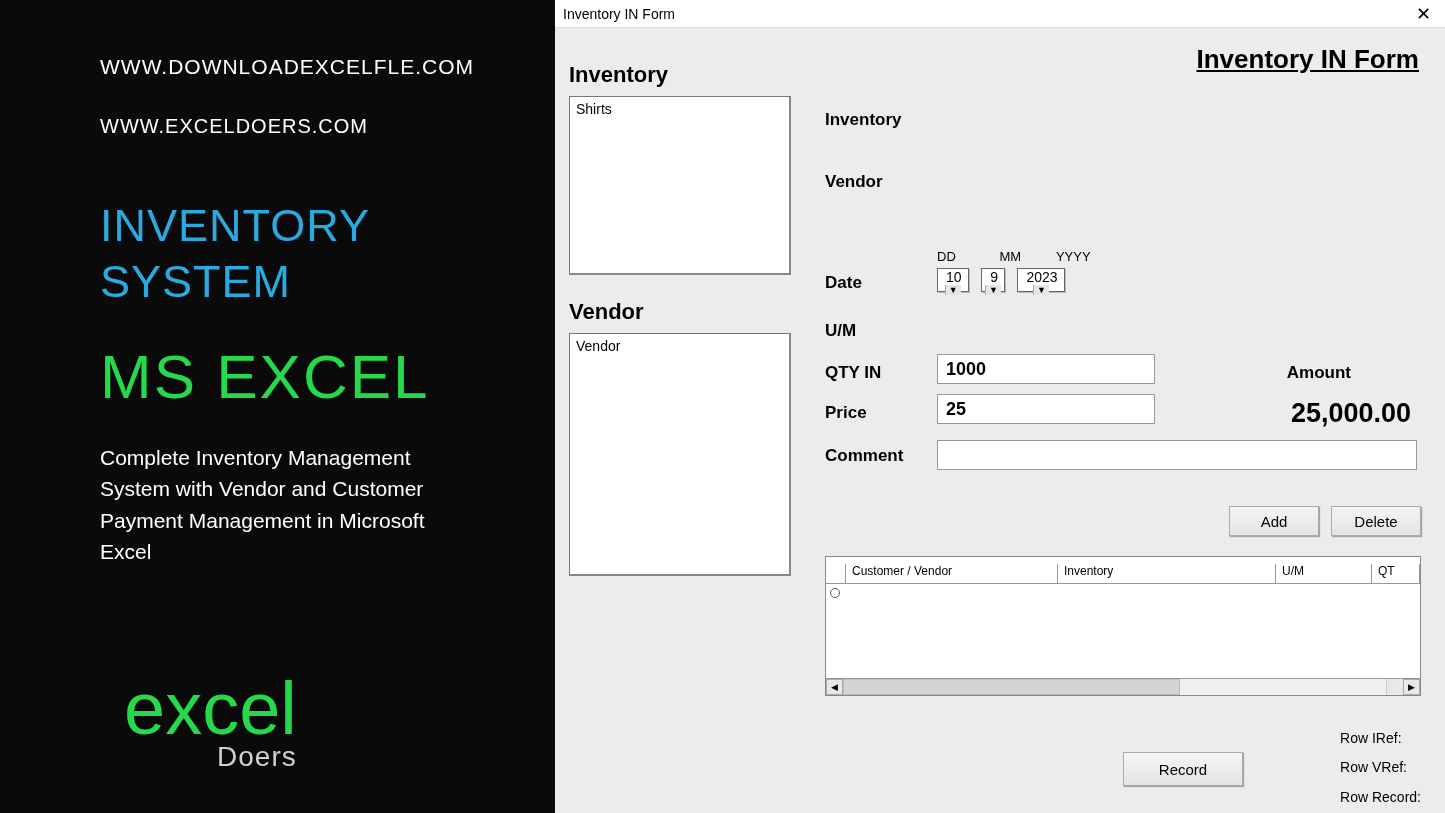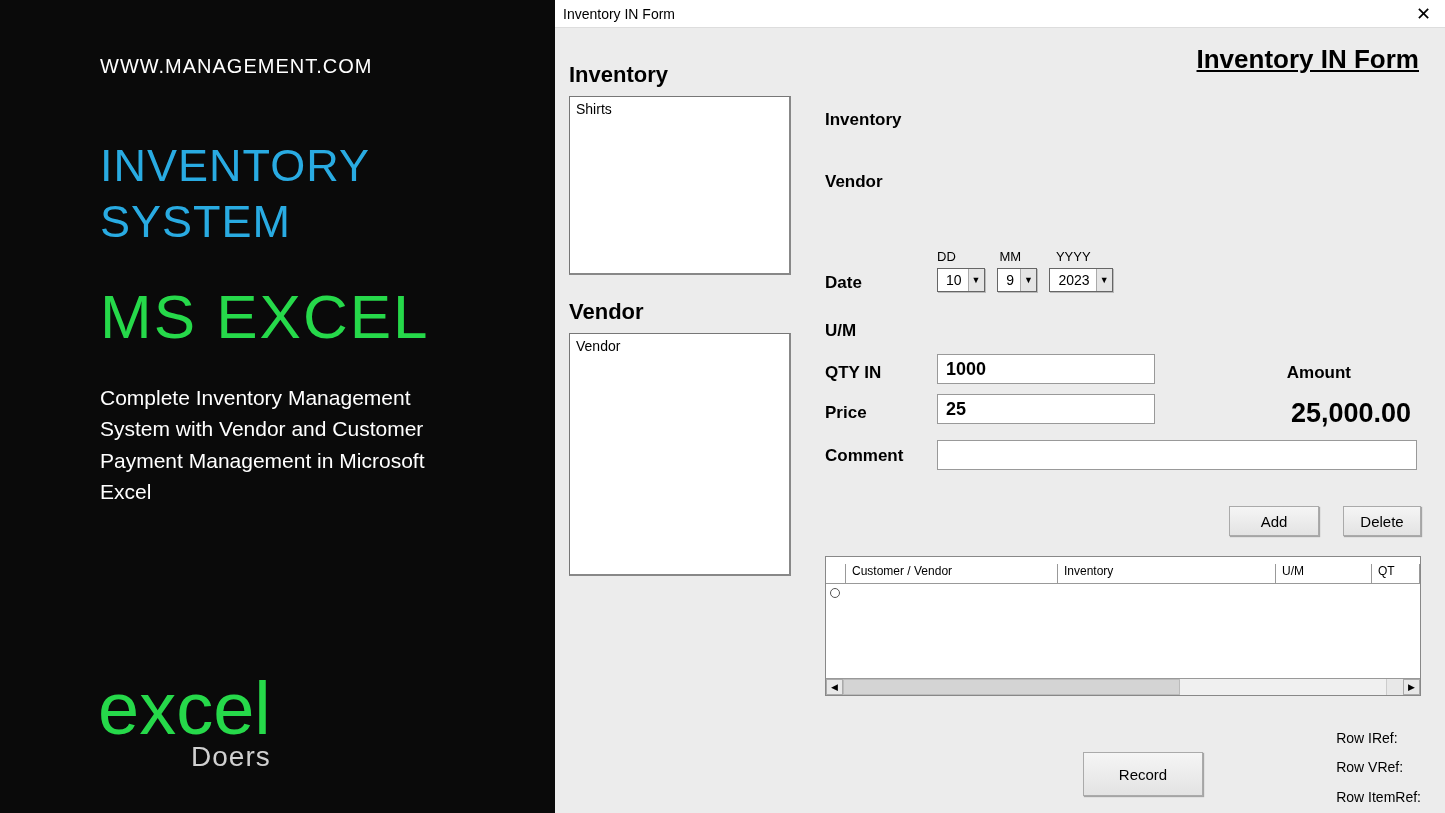--- a/index.html
+++ b/index.html
@@ -3,21 +3,21 @@
 <meta charset="utf-8">
 <style>
 * { box-sizing: border-box; margin: 0; padding: 0; }
 body { font-family: "Segoe UI", Arial, sans-serif; width: 1445px; height: 813px; overflow: hidden; display: flex; }
 .left-panel { width: 555px; height: 813px; background: #0a0a0a; color: #fff; padding: 55px 0 0 100px; position: relative; }
 .url1 { font-size: 21px; letter-spacing: 1px; font-weight: 300; margin-bottom: 36px; }
 .url2 { font-size: 20px; letter-spacing: 1px; font-weight: 300; margin-bottom: 60px; }
 .ims-title { color: #29abe2; font-size: 45px; font-weight: 300; line-height: 1.25; letter-spacing: 1px; margin-bottom: 30px; }
 .ms-excel { color: #26d94a; font-size: 62px; font-weight: 300; letter-spacing: 2px; margin-bottom: 30px; }
 .desc { font-size: 21px; font-weight: 300; line-height: 1.5; max-width: 380px; }
-.logo { position: absolute; left: 98px; bottom: 40px; }
+.logo { position: absolute; left: 124px; bottom: 40px; }
 .logo-excel { color: #26d94a; font-size: 74px; font-weight: 400; letter-spacing: 0px; line-height: 0.9; font-family: "Segoe UI Light", "Segoe UI", sans-serif; }
 .logo-doers { color: #d0d0d0; font-size: 28px; font-weight: 300; text-align: right; letter-spacing: 1px; margin-top: -2px; }
 
 .right-panel { flex: 1; height: 813px; position: relative; background: #fff; }
 .titlebar { height: 28px; display: flex; align-items: center; padding: 0 8px; font-size: 14px; border-bottom: 1px solid #ddd; }
 .titlebar-title { flex: 1; }
 .close-x { font-size: 18px; font-weight: 300; cursor: pointer; padding: 0 6px; }
 .form-body { background: #ececec; height: calc(813px - 28px); padding: 20px 18px 0 14px; position: relative; }
 
 .section-title { font-size: 22px; font-weight: 700; margin-bottom: 8px; }
@@ -28,34 +28,34 @@
 .form-title-right { position: absolute; right: 26px; top: 16px; font-size: 26px; font-weight: 700; text-decoration: underline; }
 
 .form-fields { position: absolute; left: 270px; top: 82px; width: 600px; }
 .fld-label { font-size: 17px; font-weight: 700; position: absolute; }
 
 .date-group { position: absolute; left: 112px; top: 137px; }
 .date-head { font-size: 13px; display: inline-block; text-align: left; }
 .date-head.dd { width: 44px; }
 .date-head.mm { width: 40px; margin-left: 14px; }
 .date-head.yyyy { width: 64px; margin-left: 12px; }
-.combo { display: inline-flex; align-items: center; border: 1px solid #666; background: #fff; height: 24px; font-size: 14px; margin-right: 8px; box-shadow: 1px 1px 0 #bbb; }
+.combo { display: inline-flex; align-items: center; border: 1px solid #666; background: #fff; height: 24px; font-size: 14px; margin-right: 8px; box-shadow: 1px 1px 0 #bbb; flex-direction: column; }
 .combo-val { padding: 0 6px 0 8px; min-width: 22px; text-align: right; }
 .combo-btn { width: 16px; height: 100%; display: flex; align-items: center; justify-content: center; border-left: 1px solid #aaa; background: #e5e5e5; font-size: 9px; }
 
 .txt-input { width: 218px; height: 30px; border: 1px solid #999; background: #fff; font-size: 18px; font-weight: 700; padding: 0 8px; position: absolute; }
 .comment-input { width: 480px; height: 30px; border: 1px solid #999; background: #fff; position: absolute; padding: 0 6px; font-size: 14px; }
 
 .amount-label { position: absolute; right: 94px; top: 335px; font-size: 17px; font-weight: 700; }
 .amount-val { position: absolute; right: 34px; top: 370px; font-size: 27px; font-weight: 700; }
 
 .btn { height: 30px; border: 1px solid #aaa; background: linear-gradient(#f5f5f5,#e3e3e3); font-size: 15px; cursor: pointer; box-shadow: 1px 1px 1px rgba(0,0,0,0.3); }
 .btn-add { position: absolute; right: 126px; top: 478px; width: 90px; }
-.btn-delete { position: absolute; right: 24px; top: 478px; width: 78px; }
-.btn-record { position: absolute; left: 528px; top: 724px; width: 120px; height: 44px; }
+.btn-delete { position: absolute; right: 24px; top: 478px; width: 90px; }
+.btn-record { position: absolute; left: 568px; top: 724px; width: 120px; height: 34px; }
 
 .grid-wrap { position: absolute; left: 270px; top: 528px; right: 24px; height: 140px; border: 1px solid #888; background: #fff; display: flex; flex-direction: column; }
 .grid-head { display: flex; height: 20px; font-size: 12px; border-bottom: 1px solid #999; margin-top: 7px; }
 .gh { border-right: 1px solid #999; padding: 0 6px; white-space: nowrap; overflow: hidden; }
 .gh.sel { width: 20px; }
 .gh.cv { width: 212px; }
 .gh.inv { width: 218px; }
 .gh.um { width: 96px; }
 .gh.qt { flex: 1; }
 .grid-body { flex: 1; font-size: 13px; padding: 2px 4px; overflow: hidden; }
@@ -66,21 +66,22 @@
 .scroll-thumb { position: absolute; left: 0; top: 0; height: 100%; width: 62%; background: #d4d4d4; border: 1px solid #bbb; }
 .scroll-gap { width: 17px; background: #e8e8e8; border-left: 1px solid #ccc; }
 
 .ref-labels { position: absolute; right: 24px; top: 696px; font-size: 14px; line-height: 2.1; }
 .lft-col { position: absolute; left: 14px; top: 34px; }
 </style>
 </head>
 <body>
 
 <div class="left-panel">
-  <div class="url2">WWW.MANAGEMENT.COM</div>
+  <div class="url1">WWW.DOWNLOADEXCELFLE.COM</div>
+  <div class="url2">WWW.EXCELDOERS.COM</div>
   <div class="ims-title">
     <div>INVENTORY</div>
     <div>SYSTEM</div>
   </div>
   <div class="ms-excel">MS EXCEL</div>
   <div class="desc">Complete Inventory Management System with Vendor and Customer Payment Management in Microsoft Excel</div>
   <div class="logo">
     <div class="logo-excel">excel</div>
     <div class="logo-doers">Doers</div>
   </div>
@@ -167,17 +168,17 @@
         <div class="scroll-gap"></div>
         <div class="scroll-arrow">▶</div>
       </div>
     </div>
 
     <button class="btn btn-record">Record</button>
 
     <div class="ref-labels">
       <div>Row IRef:</div>
       <div>Row VRef:</div>
-      <div>Row ItemRef:</div>
+      <div>Row Record:</div>
     </div>
 
   </div>
 </div>
 
 </body></html>

